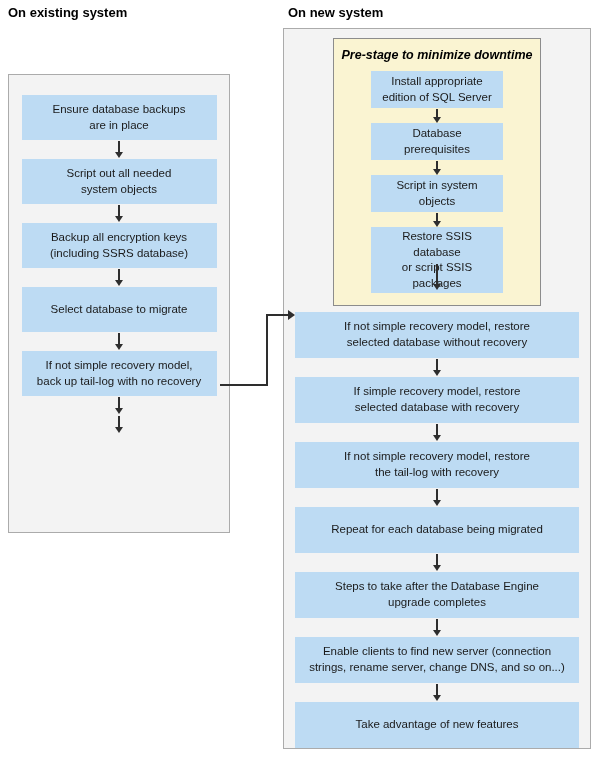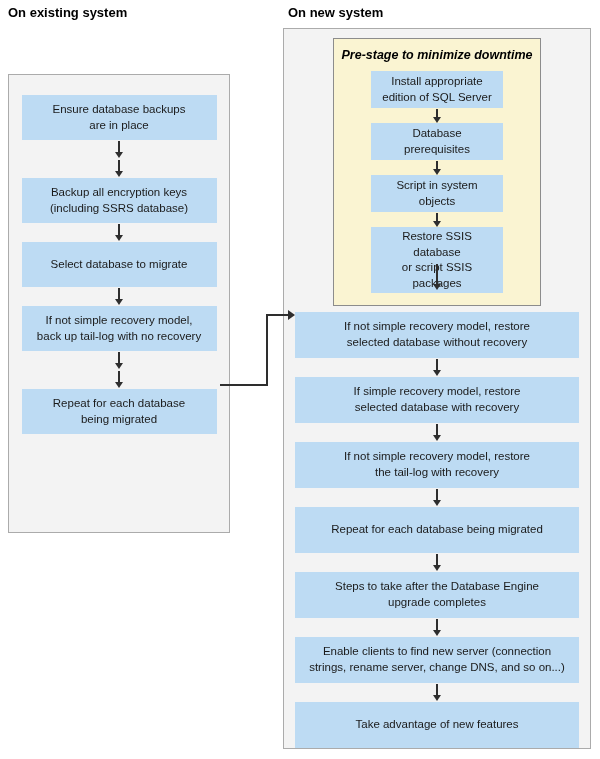--- a/index.html
+++ b/index.html
@@ -118,20 +118,22 @@
   <div class="col-title title-left">On existing system</div>
   <div class="col-title title-right">On new system</div>
 
   <div class="panel panel-left">
     <div class="box box-l">Ensure database backups
 are in place</div>
     <div class="arrow gap19">
         <div class="shaft"></div>
         <div class="head"></div>
       </div>
+    <div class="box box-l">Script out all needed
+system objects</div>
     <div class="arrow gap19">
         <div class="shaft"></div>
         <div class="head"></div>
       </div>
     <div class="box box-l">Backup all encryption keys
 (including SSRS database)</div>
     <div class="arrow gap19">
         <div class="shaft"></div>
         <div class="head"></div>
       </div>
@@ -143,22 +145,20 @@
     <div class="box box-l">If not simple recovery model,
 back up tail-log with no recovery</div>
     <div class="arrow gap19">
         <div class="shaft"></div>
         <div class="head"></div>
       </div>
     <div class="arrow gap19">
         <div class="shaft"></div>
         <div class="head"></div>
       </div>
-    <div class="box box-l">Repeat for each database
-being migrated</div>
   </div>
 
   <div class="panel panel-right">
 
     <div class="prestage">
       <div class="prestage-title">Pre-stage to minimize downtime</div>
       <div class="box box-p">Install appropriate
 edition of SQL Server</div>
       <div class="arrow gap15">
           <div class="shaft"></div>

